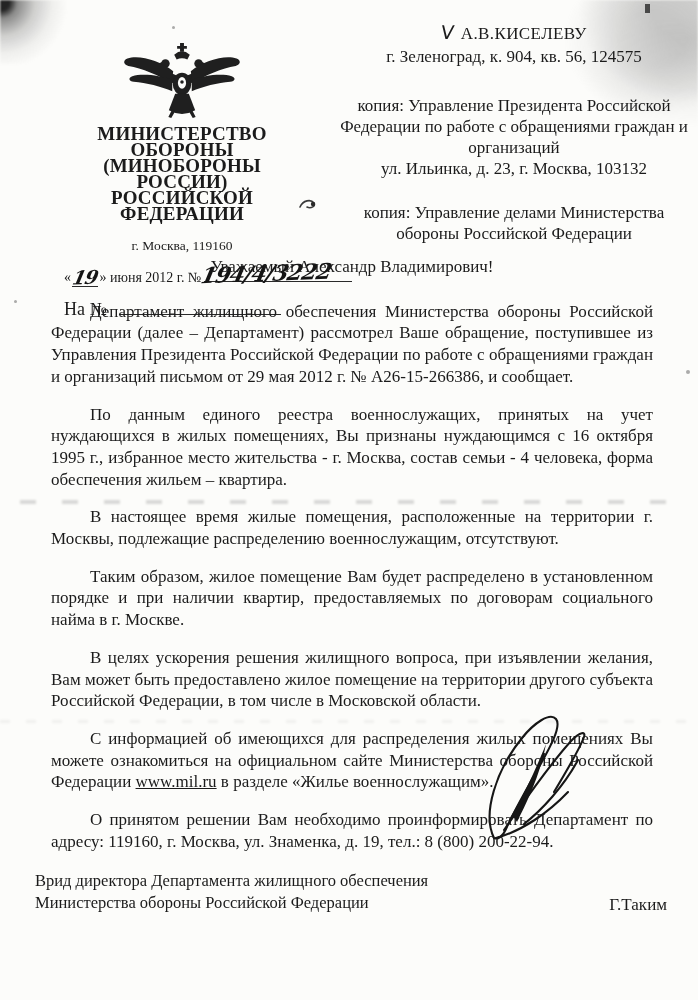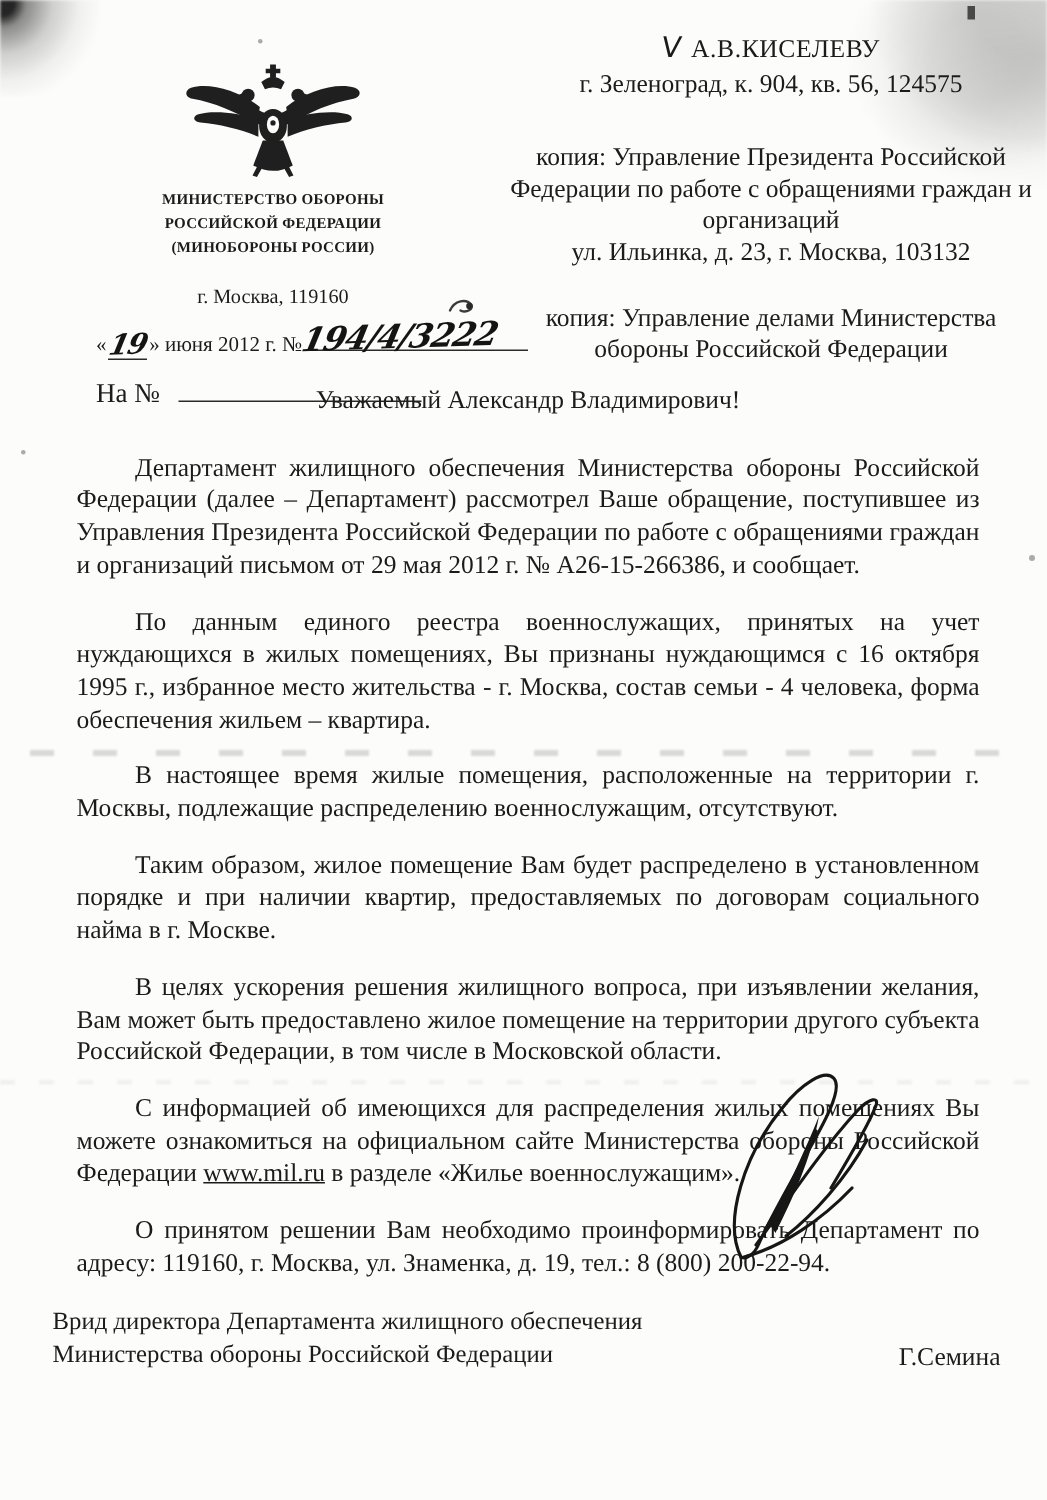--- a/index.html
+++ b/index.html
@@ -36,21 +36,21 @@
   }
   .smudge-line2{
     position:absolute;left:0px;top:720px;width:698px;height:3px;opacity:.18;filter:blur(.8px);
     background:repeating-linear-gradient(90deg, rgba(120,120,120,.5) 0 10px, transparent 10px 26px);
     pointer-events:none;
   }
   .curl-artifact{position:absolute;left:298px;top:198px;}
   
   .letterhead{position:absolute;left:58px;top:42px;width:248px;text-align:center;}
   .emblem{display:block;margin:0 auto 6px auto;}
-  .org{font-weight:bold;font-size:10px;line-height:16px;letter-spacing:.2px;}
+  .org{font-weight:bold;font-size:19px;line-height:16px;letter-spacing:.2px;}
   .city{font-weight:normal;font-size:13.5px;margin-top:16px;}
   .date-line{margin-top:12px;font-size:14px;text-align:left;padding-left:6px;white-space:nowrap;}
   .hand{
     display:inline-block;font-family:"DejaVu Serif",serif;font-style:italic;font-weight:bold;
     transform:skewX(-14deg) rotate(-2deg);letter-spacing:-1px;color:#141414;
   }
   .day-wrap{display:inline-block;border-bottom:1.5px solid #2a2a2a;padding:0 1px;margin:0 1px;}
   .day-wrap .hand{font-size:19px;line-height:12px;position:relative;top:2px;}
   .numline{
     display:inline-block;width:148px;border-bottom:1.5px solid #2a2a2a;margin-left:3px;
@@ -110,22 +110,22 @@
         <path d="M55,39 C43,34 24,32 14,35 c-4.5,1.5 -3.5,5.2 1.5,5.7 C28,41.8 44,45.5 55,50.5 z"></path>
         <path d="M75,39 C87,34 106,32 116,35 c4.5,1.5 3.5,5.2 -1.5,5.7 C102,41.8 86,45.5 75,50.5 z"></path>
         <ellipse cx="65" cy="43" rx="9.5" ry="11.5"></ellipse>
         <path d="M58,53 l-6.5,17 q13.5,7.5 27,0 l-6.5,-17 z"></path>
         <path d="M55,69 l-4,8 3,1 4,-7 z M75,69 l4,8 -3,1 -4,-7 z"></path>
       </g>
       <ellipse cx="65" cy="42" rx="4.2" ry="6" fill="#fcfcfa"></ellipse>
       <circle cx="65" cy="41" r="1.8" fill="#1f1f1f"></circle>
     </svg>
     <div class="org">МИНИСТЕРСТВО ОБОРОНЫ</div>
+    <div class="org">(МИНОБОРОНЫ РОССИИ)</div>
     <div class="org">РОССИЙСКОЙ ФЕДЕРАЦИИ</div>
-    <div class="org">(МИНОБОРОНЫ РОССИИ)</div>
     <div class="city">г. Москва, 119160</div>
     <div class="date-line"><span>«</span><span class="day-wrap"><span class="hand">19</span></span><span>» июня 2012 г. №</span><span class="numline"><span class="hand">194/4/3222</span></span></div>
     <div class="ref-line"><span>На №</span><span class="blank-line"></span></div>
   </div>
 
   <div class="addressee">
     <div class="addr-name"><span class="checkmark">V</span><span>А.В.КИСЕЛЕВУ</span></div>
     <div class="addr-line">г. Зеленоград, к. 904, кв. 56, 124575</div>
     <div class="copy-block">копия:  Управление Президента Российской Федерации по работе с обращениями граждан и организаций</div>
     <div>ул. Ильинка, д. 23, г. Москва, 103132</div>
@@ -140,21 +140,21 @@
     <p>Таким образом, жилое помещение Вам будет распределено в установленном порядке и при наличии квартир, предоставляемых по договорам социального найма в г. Москве.</p>
     <p>В целях ускорения решения жилищного вопроса, при изъявлении желания, Вам может быть предоставлено жилое помещение на территории другого субъекта Российской Федерации, в том числе в Московской области.</p>
     <p><span>С информацией об имеющихся для распределения жилых помещениях Вы можете ознакомиться на официальном сайте Министерства обороны Российской Федерации </span><a class="u">www.mil.ru</a><span> в разделе «Жилье военнослужащим».</span></p>
     <p>О принятом решении Вам необходимо проинформировать Департамент по адресу: 119160, г. Москва, ул. Знаменка, д. 19, тел.: 8 (800) 200-22-94.</p>
 
     <div class="sig-row">
       <div class="sig-title">
         <div>Врид директора Департамента жилищного обеспечения</div>
         <div>Министерства обороны Российской Федерации</div>
       </div>
-      <div class="sig-name">Г.Семина</div>
+      <div class="sig-name">Г.Таким</div>
     </div>
   </div>
 
   <svg class="sig-scrawl" width="152" height="132" viewBox="0 0 152 132">
     <g fill="none" stroke="#161616" stroke-width="2.1" stroke-linecap="round">
       <path d="M14,126 C2,102 16,58 42,26 C54,11 70,0 76,7 C82,14 70,36 55,62 C44,82 32,103 26,117 C23,124 18,128 14,126"></path>
       <path d="M24,118 C44,90 68,54 92,28 C100,20 106,19 104,25 C100,36 86,60 74,80"></path>
       <path d="M98,48 C84,74 62,98 44,112"></path>
       <path d="M16,126 C42,119 68,101 88,80"></path>
       <path d="M30,108 C44,84 58,58 64,42"></path>

